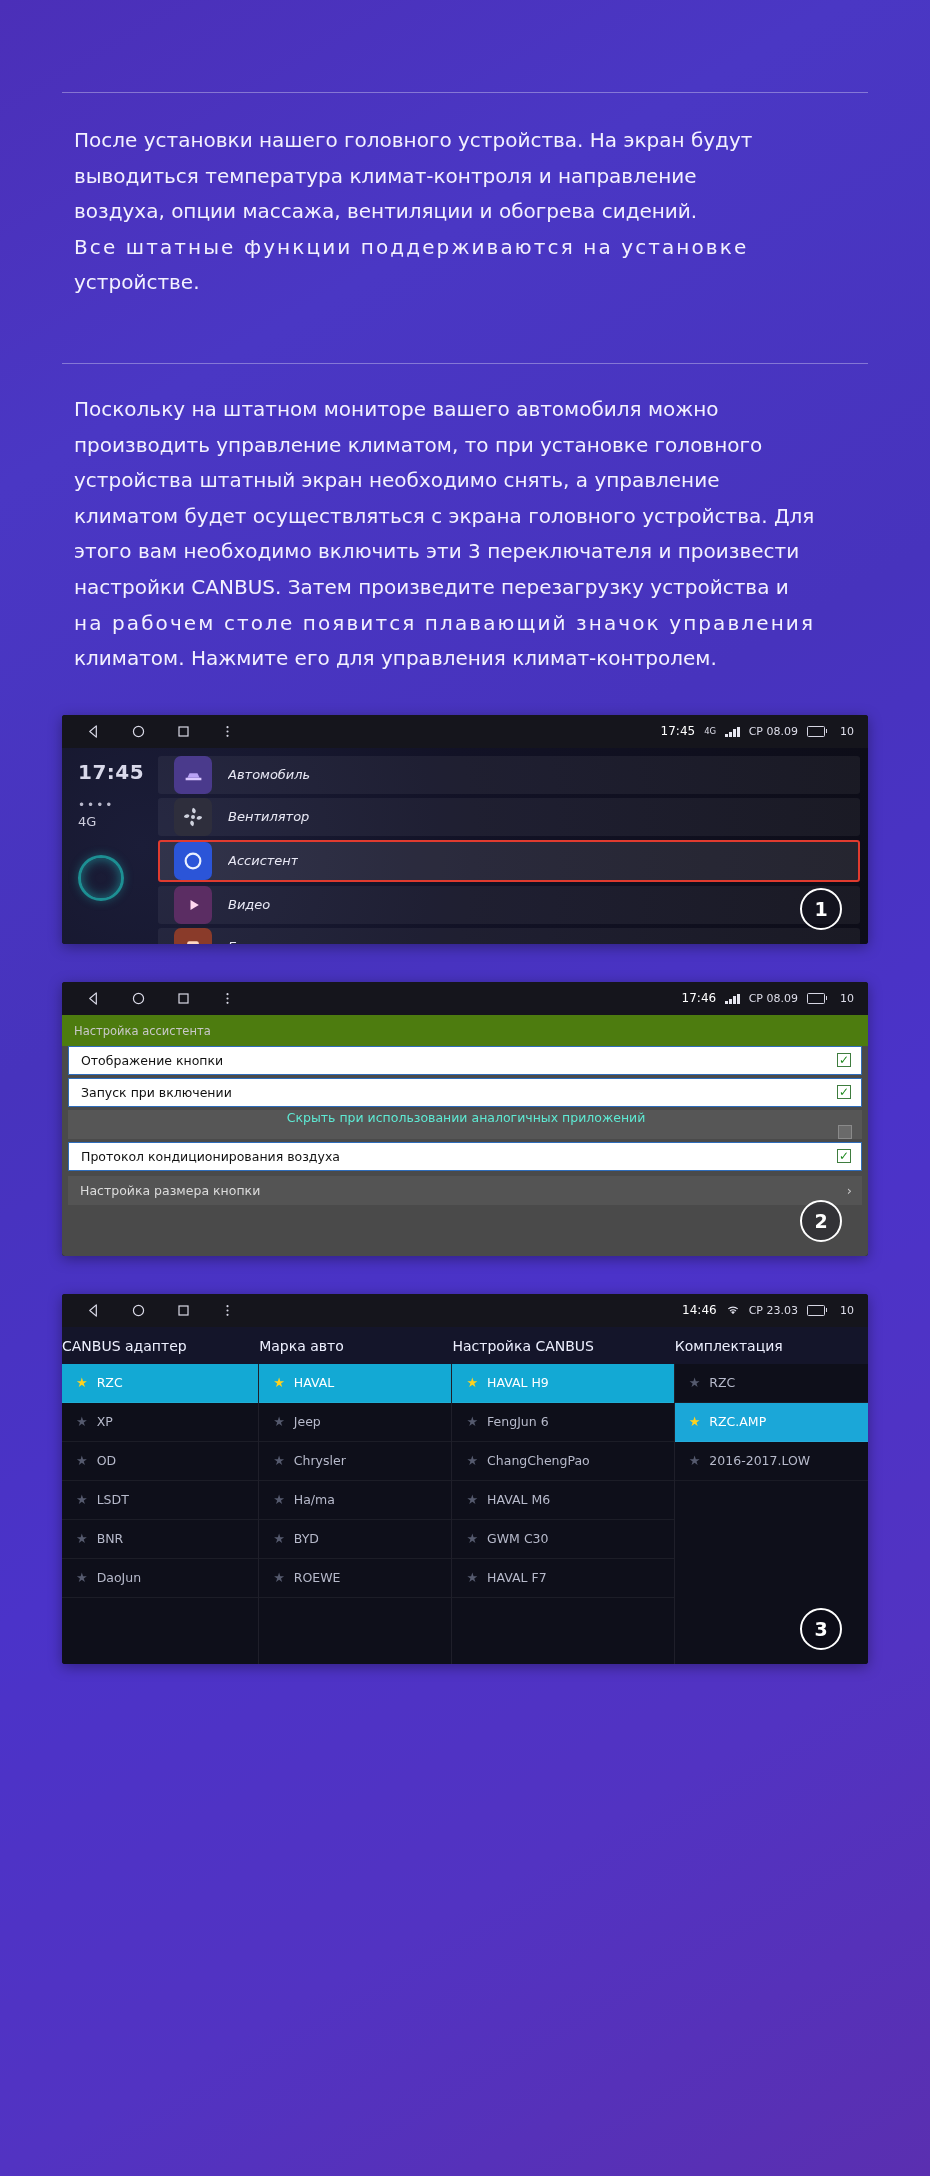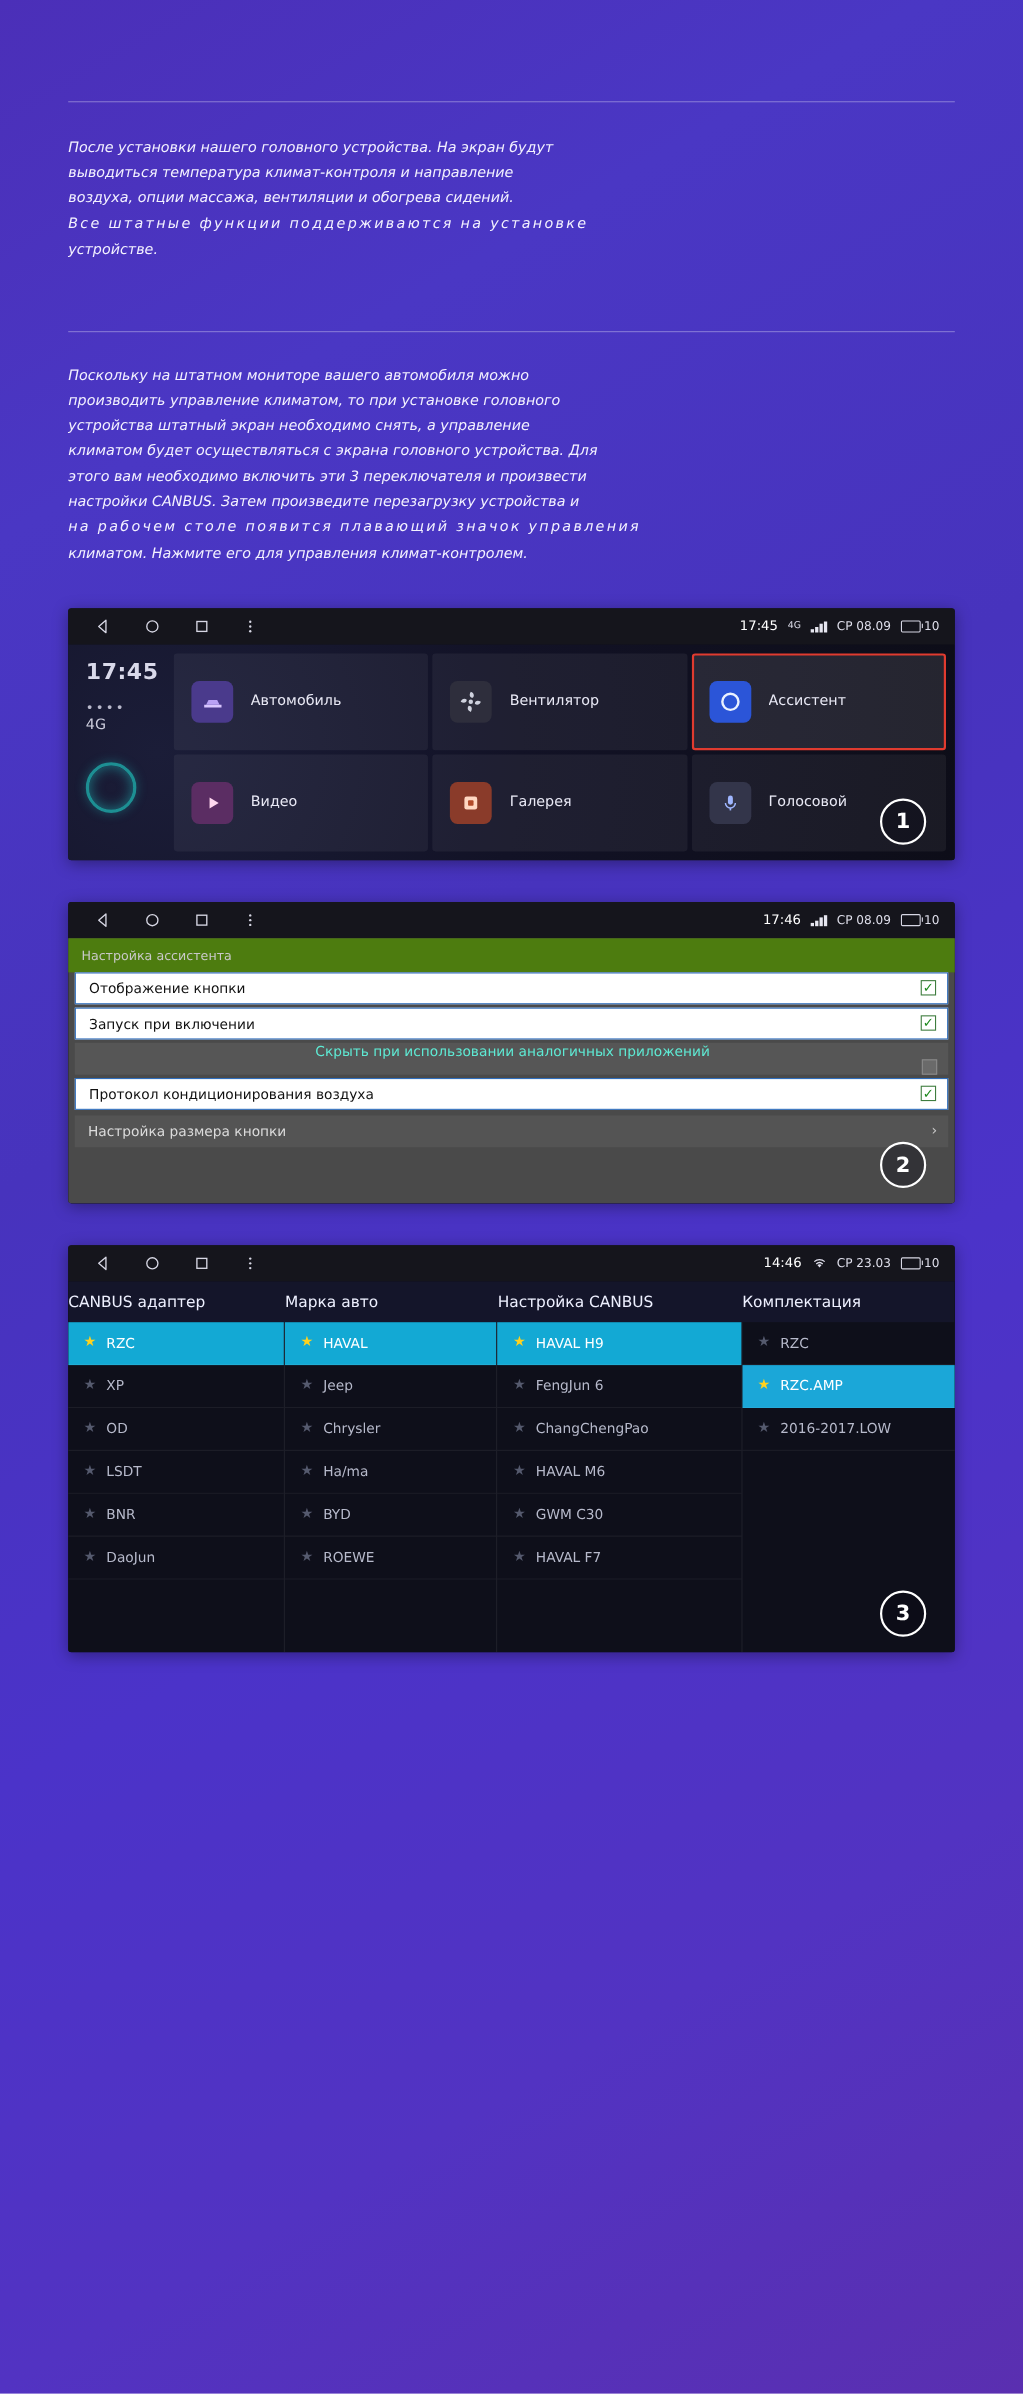--- a/index.html
+++ b/index.html
@@ -40,26 +40,25 @@
     flex: none;
     margin-right: 8px;
   }
   .divider {
     height: 1px;
     background: rgba(255,255,255,0.33);
     margin: 32px 0 0 0;
   }
   
   .para {
-    font-size: 13px;
+    font-size: 20px;
     line-height: 1.78;
     color: #f3f1ff;
-    margin: 30px 0 0 0;
+    margin: 30px 0 0 12px;
     font-weight: 500;
-    font-style: italic;
   }
   .para.block2 {
     margin-top: 28px;
   }
   .para .spaced {
     letter-spacing: 2.1px;
   }
   
   .shot {
     position: relative;
@@ -102,21 +101,21 @@
     height: 11px;
   }
   .bars i { width: 2.5px; background: #e6e6f0; display: block; }
   .bars i:nth-child(1){height:3px;}
   .bars i:nth-child(2){height:5px;}
   .bars i:nth-child(3){height:7.5px;}
   .bars i:nth-child(4){height:10px;}
   .batt {
     display: inline-flex;
     align-items: center;
-    gap: 3px;
+    gap: 15px;
   }
   .batt-body {
     width: 16px; height: 9px;
     border: 1px solid #d7d7e4;
     border-radius: 1.5px;
     position: relative;
   }
   .batt-body::after{
     content:"";
     position:absolute; right:-3px; top:2.5px;
@@ -143,25 +142,26 @@
   .ring {
     width: 40px; height: 40px;
     border: 3px solid #1d8f93;
     border-radius: 50%;
     margin-top: 26px;
     box-shadow: 0 0 12px rgba(32,190,190,0.55) inset, 0 0 10px rgba(32,190,190,0.35);
   }
   .tiles {
     flex: 1;
     display: grid;
-    grid-template-columns: repeat(3, 1fr);
+    grid-template-columns: repeat(1, 1fr);
     grid-template-rows: repeat(2, 1fr);
     gap: 4px;
     padding: 8px 8px 8px 0;
     box-sizing: border-box;
+    font-style: italic;
   }
   .tile {
     background: rgba(255,255,255,0.055);
     border-radius: 3px;
     display: flex;
     align-items: center;
     padding-left: 16px;
     gap: 16px;
     position: relative;
   }

